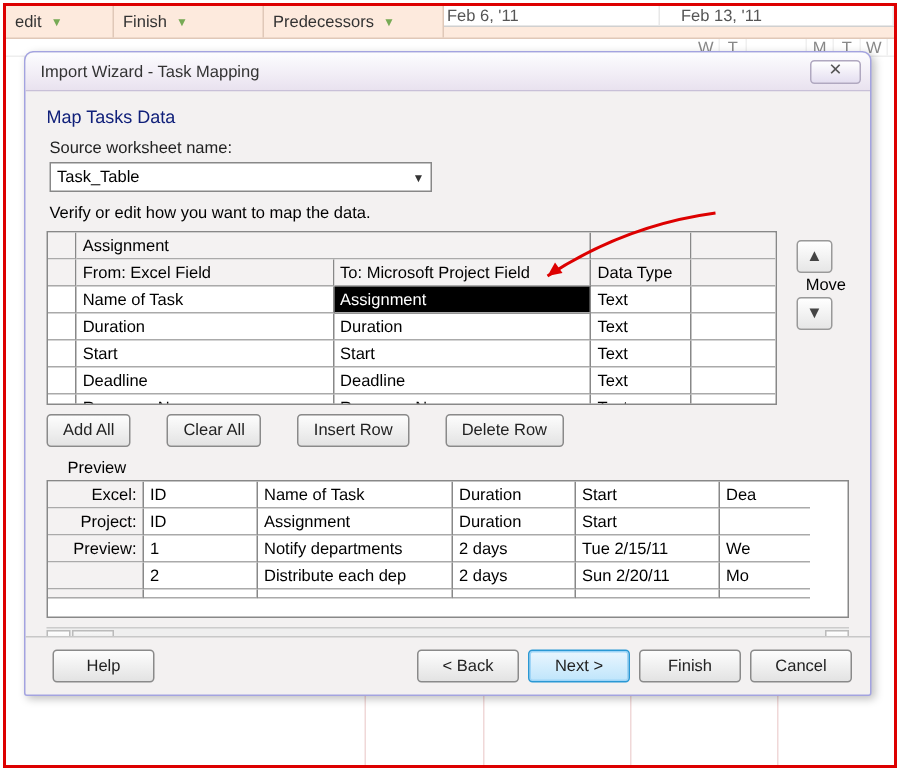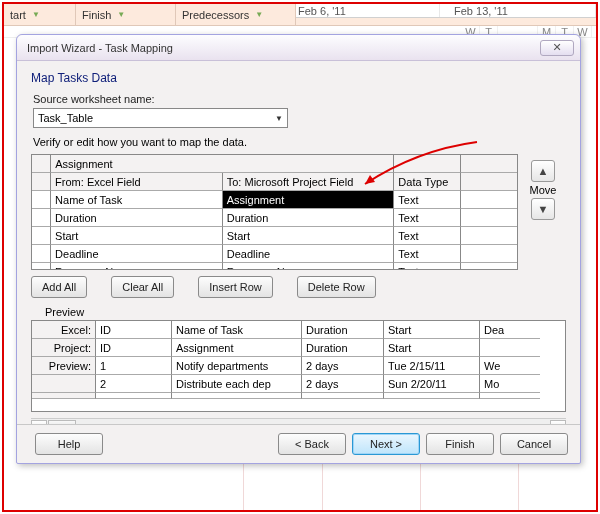--- a/index.html
+++ b/index.html
@@ -59,21 +59,21 @@
   .gantt-lines { position:absolute; left:200px; right:0; top:420px; bottom:0;}
   .gl { position:absolute; top:0; bottom:0; width:1px; background:#f0d8d8;}
   .mapwrap { position: relative; padding-right: 48px;}
 </style>
 </head>
 <body>
 
 <div class="outer">
   <div class="sheet-head">
     <div class="sheet-cell" style="width:72px">
-        <span>tart</span>
+        <span>edit</span>
         <span class="drop">▼</span>
       </div>
     <div class="sheet-cell" style="width:100px">
         <span>Finish</span>
         <span class="drop">▼</span>
       </div>
     <div class="sheet-cell" style="width:120px">
         <span>Predecessors</span>
         <span class="drop">▼</span>
       </div>
@@ -169,21 +169,21 @@
 
         <svg class="arrow-annot" style="left:316px; top:-14px; width:140px; height:60px;">
           <path d="M130,2 Q70,10 18,44" stroke="#d00" stroke-width="2" fill="none"></path>
           <path d="M18,44 l10,-2 l-5,-7 z" fill="#d00"></path>
         </svg>
 
         <div class="side-move" style="top:4px">
           <div class="sq-btn">
               <span>▲</span>
             </div>
-          <div style="margin:2px 0;">Move</div>
+          <div style="margin:2px 0;text-align:right;">Move</div>
           <div class="sq-btn">
               <span>▼</span>
             </div>
         </div>
       </div>
 
       <div class="btn-row">
         <div class="btn">Add All</div>
         <div class="btn">Clear All</div>
         <div class="btn">Insert Row</div>

